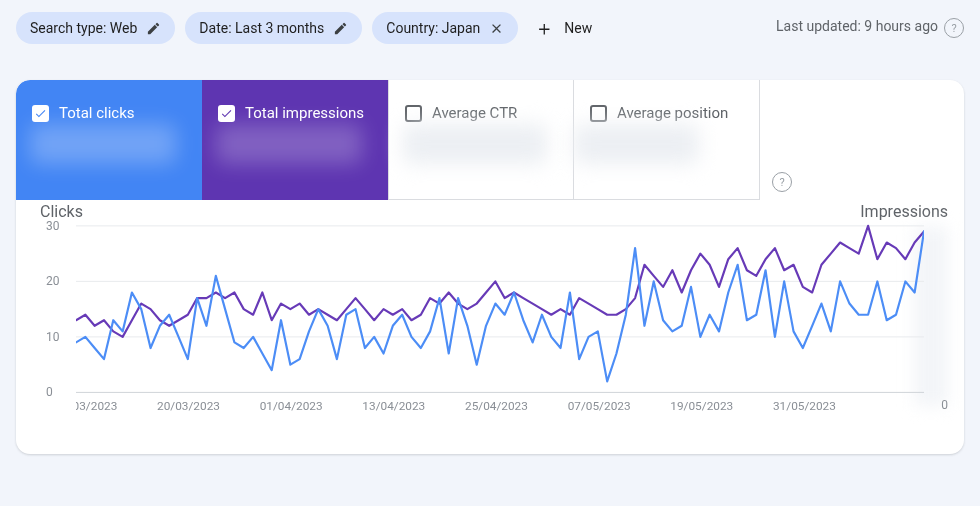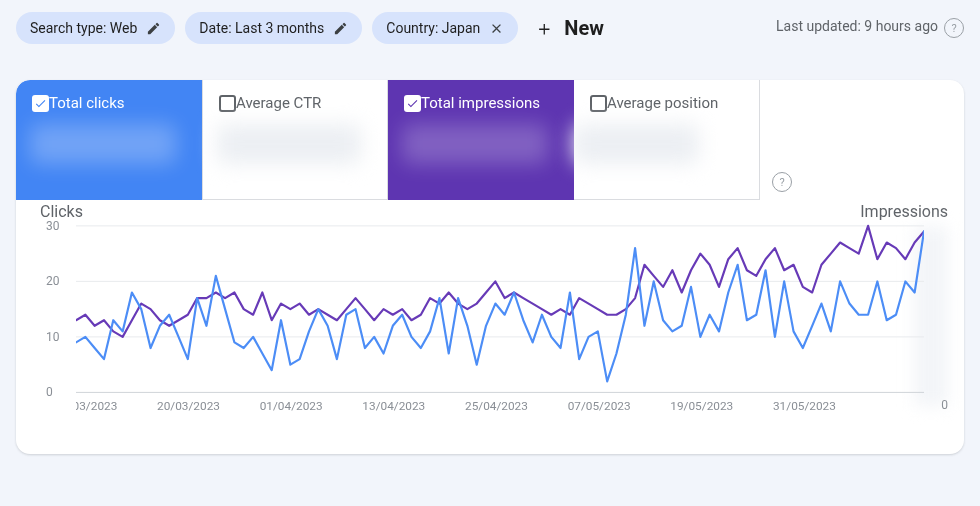--- a/index.html
+++ b/index.html
@@ -18,34 +18,34 @@
     --grid:#e8eaed;
   }
   html,body{margin:0;padding:0;background:var(--bg);font-family:Roboto,Arial,sans-serif;color:var(--text);}
   .page{width:980px;height:506px;box-sizing:border-box;padding:10px 16px 6px 16px;position:relative;}
   
   .filterbar{display:flex;align-items:center;gap:10px;height:36px;}
   .chip{background:var(--chip);color:var(--chip-text);font-size:14px;line-height:20px;border-radius:18px;padding:6px 14px;display:inline-flex;align-items:center;gap:8px;}
   .chip .chip-icon{display:inline-flex;align-items:center;justify-content:center;width:16px;height:16px;color:#3c4043;}
   .newchip{display:inline-flex;align-items:center;gap:10px;padding:6px 10px 6px 6px;border-radius:18px;cursor:pointer;}
   .newchip .plus{font-size:20px;line-height:1;color:#1f1f1f;}
-  .newchip .lbl{font-size:20px;font-weight:700;color:#1f1f1f;}
+  .newchip .lbl{font-size:14px;font-weight:400;color:#1f1f1f;}
   .spacer{flex:1;}
   .updated{color:var(--muted);font-size:14px;display:inline-flex;align-items:flex-start;gap:6px;}
   .help-circle{display:inline-flex;align-items:center;justify-content:center;width:18px;height:18px;border:1.5px solid #9aa0a6;border-radius:50%;font-size:11px;color:#9aa0a6;}
   
   .card{margin-top:34px;background:var(--card);border-radius:14px;box-shadow:0 1px 2px rgba(60,64,67,.12),0 1px 3px rgba(60,64,67,.08);overflow:hidden;padding-bottom:12px;}
   
   .metrics{display:flex;height:120px;position:relative;}
   .metric{width:186px;box-sizing:border-box;padding:14px 16px 10px 16px;position:relative;}
   .metric.blue{background:var(--blue);color:#fff;}
   .metric.purple{background:var(--purple);color:#fff;}
   .metric.white{background:#fff;border-right:1px solid var(--divider);border-bottom:1px solid var(--divider);border-top:none;}
   .metric:first-child{border-top-left-radius:14px;}
-  .metric-head{display:flex;align-items:center;font-size:15px;}
+  .metric-head{display:flex;align-items:center;gap:10px;font-size:15px;margin-top:10px;}
   .metric.white .metric-head{color:#5f6368;}
   .checkbox{width:17px;height:17px;border-radius:3px;display:inline-flex;align-items:center;justify-content:center;box-sizing:border-box;}
   .checkbox.checked{background:#fff;}
   .checkbox.checked svg{width:13px;height:13px;}
   .checkbox.unchecked{border:2px solid #5f6368;}
   .metric .smear{position:absolute;left:14px;right:26px;top:44px;height:40px;border-radius:8px;filter:blur(10px);}
   .metric.blue  .smear{background:rgba(255,255,255,0.25);}
   .metric.purple .smear{background:rgba(255,255,255,0.22);}
   .metric.white .smear{background:#eceff3;}
   .metric.white.pos .smear{left:0;right:60px;}
@@ -112,35 +112,35 @@
       <div class="metric-head">
         <span class="checkbox checked">
           <svg viewBox="0 0 24 24">
                 <path fill="#4285f4" d="M9 16.17 4.83 12l-1.42 1.41L9 19 21 7l-1.41-1.41z"></path>
               </svg>
         </span>
         <span>Total clicks</span>
       </div>
       <div class="smear"></div>
     </div>
-    <div class="metric white ctr">
-      <div class="metric-head">
-        <span class="checkbox unchecked"></span>
-        <span>Average CTR</span>
-      </div>
-      <div class="smear"></div>
-    </div>
     <div class="metric purple">
       <div class="metric-head">
         <span class="checkbox checked">
           <svg viewBox="0 0 24 24">
                 <path fill="#5e35b1" d="M9 16.17 4.83 12l-1.42 1.41L9 19 21 7l-1.41-1.41z"></path>
               </svg>
         </span>
         <span>Total impressions</span>
+      </div>
+      <div class="smear"></div>
+    </div>
+    <div class="metric white ctr">
+      <div class="metric-head">
+        <span class="checkbox unchecked"></span>
+        <span>Average CTR</span>
       </div>
       <div class="smear"></div>
     </div>
     <div class="metric white pos">
       <div class="metric-head">
         <span class="checkbox unchecked"></span>
         <span>Average position</span>
       </div>
       <div class="smear"></div>
     </div>

